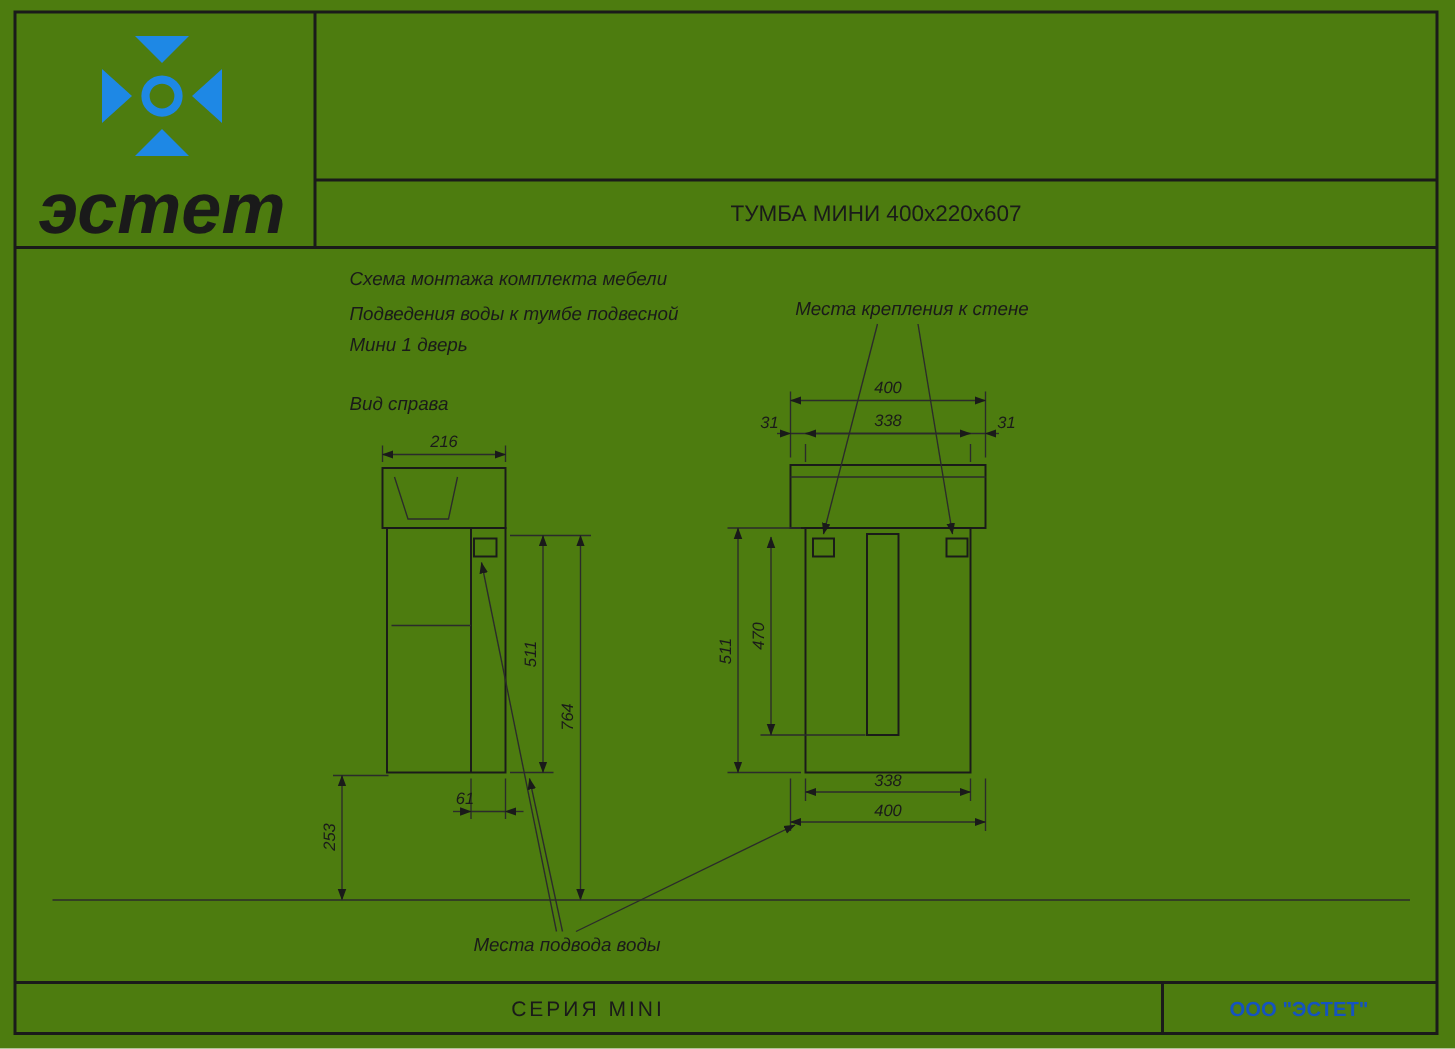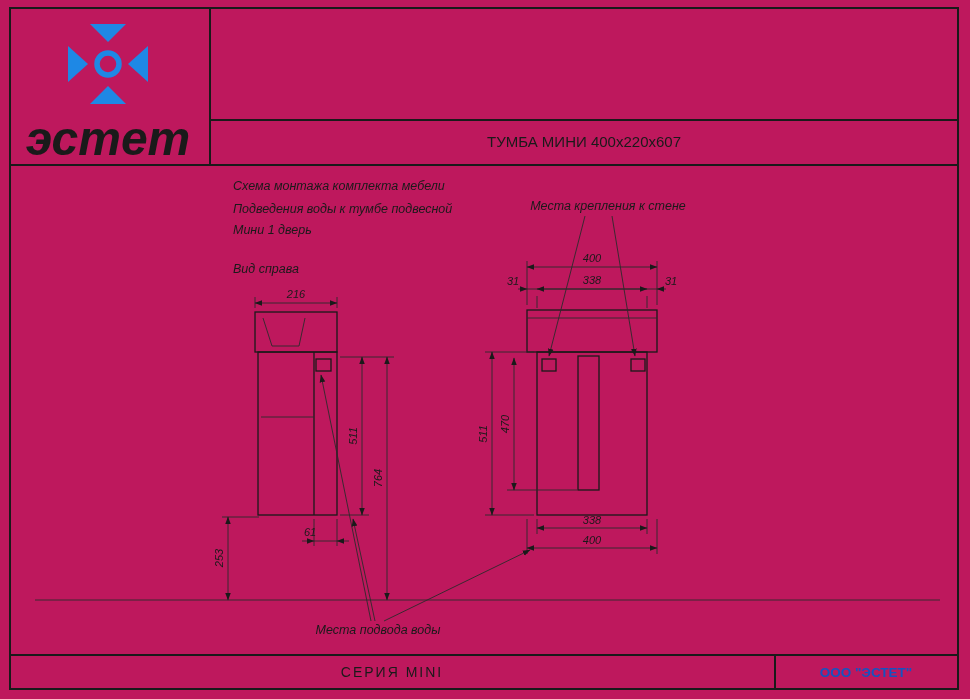--- a/index.html
+++ b/index.html
@@ -1,16 +1,16 @@
 <!DOCTYPE html>
 <html><head>
 <meta charset="utf-8">
 <style>
   html,body{margin:0;padding:0;background:#fff;}
-  .page{position:relative;width:970px;height:699px;background:#be185d;overflow:hidden;
+  .page{position:relative;width:970px;height:699px;background:#4d7c0f;overflow:hidden;
         font-family:"Liberation Sans",sans-serif;}
   svg{position:absolute;left:0;top:0;}
   svg text{font-family:"Liberation Sans",sans-serif;fill:#1a1a1a;}
   .t-note{font-size:12.5px;font-style:italic;}
   .t-dim{font-size:11px;font-style:italic;}
   .t-title{font-size:15px;}
   .t-series{font-size:14px;letter-spacing:2px;}
   .t-company{font-size:13.5px;font-weight:bold;fill:#1553c0;}
   .t-logo{font-size:48px;font-weight:bold;font-style:italic;}
   .frame{stroke:#1a1a1a;stroke-width:2;fill:none;}

